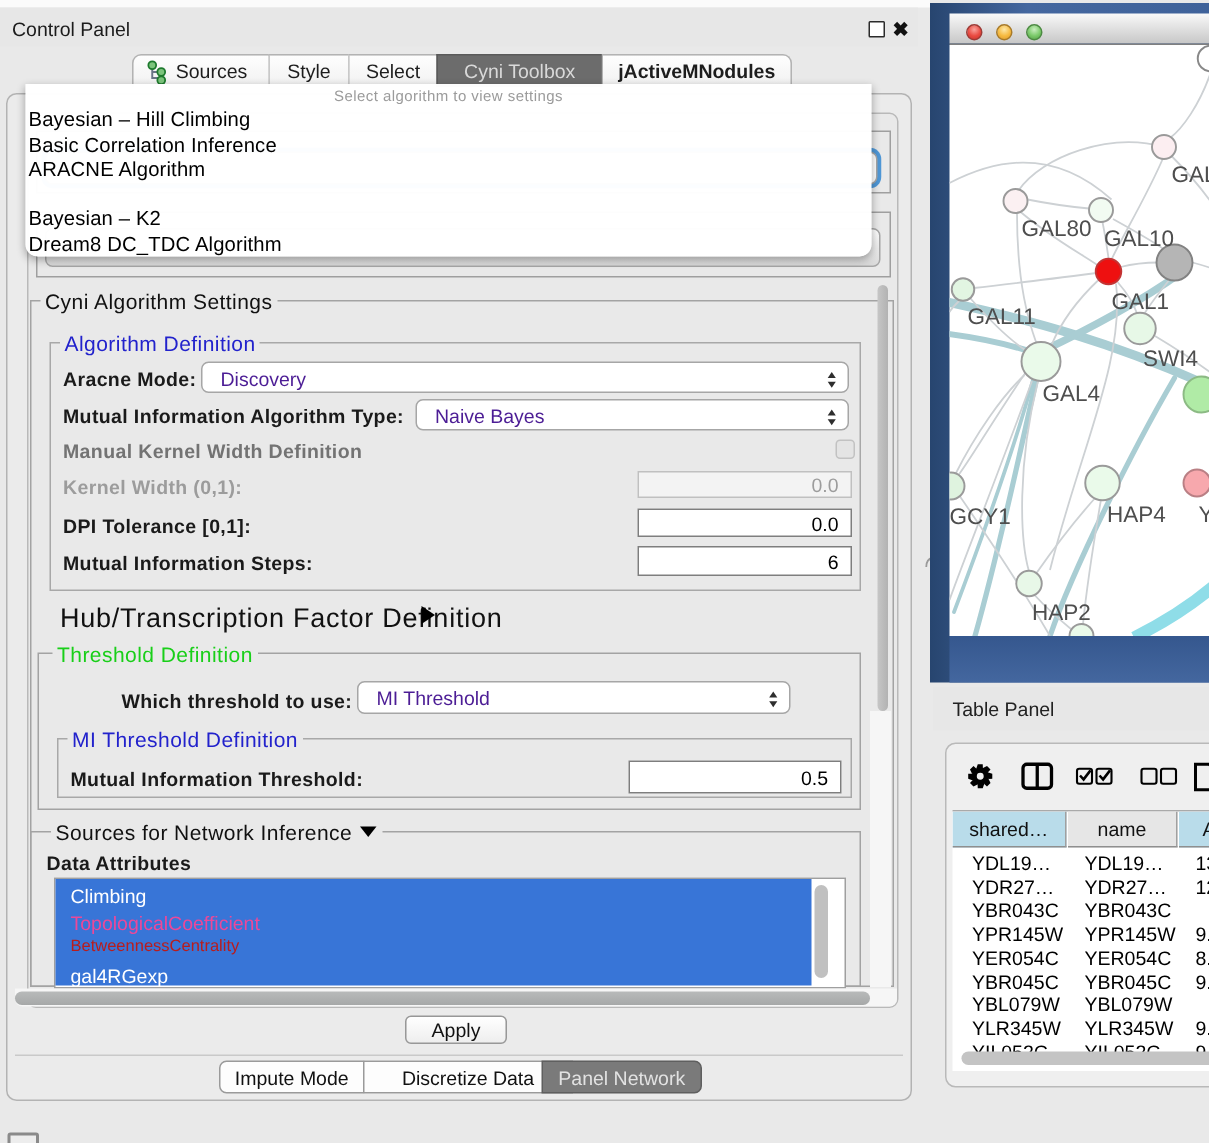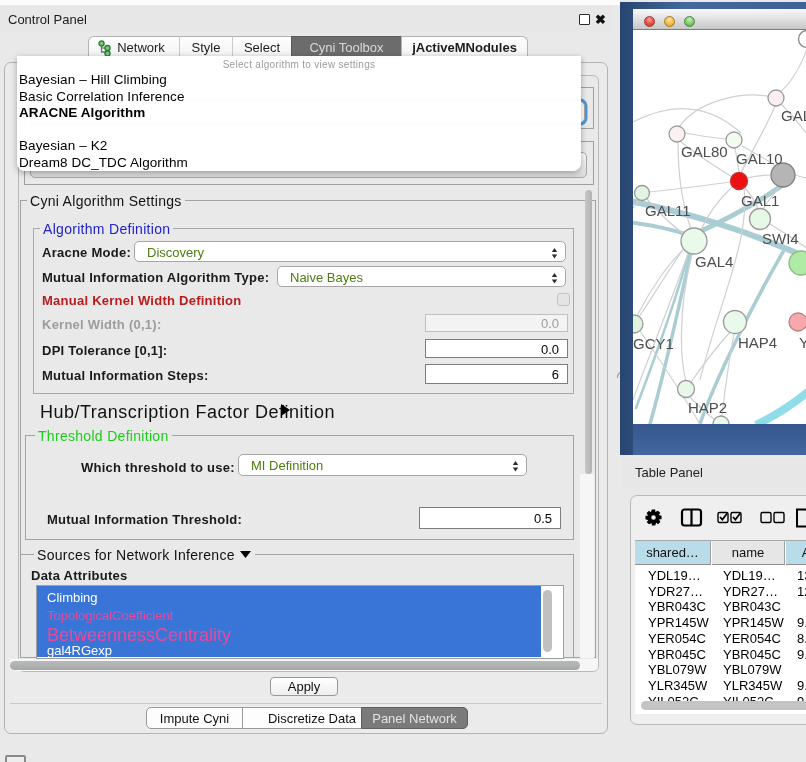--- a/index.html
+++ b/index.html
@@ -25,21 +25,21 @@
 
 #outerpanel { left:4px; top:62px; width:604px; height:672px; background:#ebebeb;
   border:1px solid #b3b3b3; border-radius:7px; }
 #scrollpane { left:18px; top:75px; width:581px; height:597px; background:#e9e9e9;
   border:1px solid #b9b9b9; border-radius:6px; }
 
 .group { position:absolute; border:1px solid #9f9f9f; }
 .gtitle { position:absolute; top:-8px; font-size:14px; letter-spacing:0.3px; background:#e9e9e9; padding:0 3px; white-space:nowrap;text-align:center; }
 .lbl { position:absolute; font-size:13px; letter-spacing:0.25px; font-weight:bold; color:#1a1a1a; white-space:nowrap; }
 .combo { position:absolute; background:#fff; border:1px solid #a6a6a6; border-radius:5px;
-  font-size:13px; color:#4d7c0f; }
+  font-size:13px; color:#4c1d95; }
 .combo .tx { position:absolute; left:12px; top:3px; }
 .combo .ar { position:absolute; right:6px; top:1.5px; width:9px; height:18px; }
 .field { position:absolute; background:#fff; border:1px solid #7e7e7e; font-size:13px;
   color:#000; text-align:right; }
 .field .tx { position:absolute; right:8px; top:2px; }
 
 #popup { left:17px; top:56px; width:564px; height:115px; background:rgba(255,255,255,0.98);
   border-radius:0 0 8px 8px; box-shadow:0 2px 6px rgba(0,0,0,0.32); z-index:50; }
 #popup .head { position:absolute; left:0; top:2px; width:100%; text-align:center; color:#9b9b9b; font-size:10px; letter-spacing:0.3px; }
 #popup .it { position:absolute; left:2px; font-size:13.5px; letter-spacing:0.1px; color:#000; white-space:nowrap; }
@@ -69,21 +69,21 @@
     </div>
   <div id="floatbtn" class="abs"></div>
   <div id="closebtn" class="abs">✖</div>
 
   <div id="tab-net" class="tab"><svg style="position:absolute;left:9px;top:3px" width="14" height="16" viewBox="0 0 14 16">
     <path d="M3.5 5 V12 H8" stroke="#6a7486" stroke-width="1.3" fill="none"></path>
     <path d="M3.5 8 H8" stroke="#6a7486" stroke-width="1.3" fill="none"></path>
     <circle cx="3.5" cy="3.5" r="2.6" fill="#7cc47c" stroke="#1e7a2e" stroke-width="1.2"></circle>
     <circle cx="9.5" cy="8" r="2.6" fill="#7cc47c" stroke="#1e7a2e" stroke-width="1.2"></circle>
     <circle cx="9.5" cy="13.5" r="2.6" fill="#7cc47c" stroke="#1e7a2e" stroke-width="1.2"></circle>
-  </svg><span style="margin-left:14px">Network</span></div>
+  </svg><span style="margin-left:14px">Sources</span></div>
   <div id="tab-style" class="tab">Style</div>
   <div id="tab-select" class="tab">Select</div>
   <div id="tab-cyni" class="tab">Cyni Toolbox</div>
   <div id="tab-jact" class="tab">jActiveMNodules</div>
 
   <div id="outerpanel" class="abs"></div>
   <div id="scrollpane" class="abs"></div>
 
   <div class="abs" style="left:24px;top:87px;width:570px;height:42px;border:1px solid #9f9f9f"></div>
   <div class="combo" style="left:30px;top:101px;width:555px;height:22px;box-shadow:0 0 0 2.5px #4f97d6"></div>
@@ -106,21 +106,21 @@
       </svg>
     </div>
   <div class="lbl" style="left:42px;top:270px">Mutual Information Algorithm Type:</div>
   <div class="combo" style="left:277px;top:266px;width:289px;height:21px">
       <span class="tx">Naive Bayes</span>
     <svg class="ar" viewBox="0 0 9 18">
         <path d="M4.5 4 L7.2 8 H1.8 Z" fill="#2e2e2e"></path>
         <path d="M4.5 14.5 L1.8 10.5 H7.2 Z" fill="#2e2e2e"></path>
       </svg>
     </div>
-  <div class="lbl" style="left:42px;top:293px;color:#b91c1c">Manual Kernel Width Definition</div>
+  <div class="lbl" style="left:42px;top:293px;color:#737373">Manual Kernel Width Definition</div>
   <div class="abs" style="left:557px;top:293px;width:13px;height:13px;background:#e4e4e4;border:1px solid #c2c2c2;border-radius:3px"></div>
   <div class="lbl" style="left:42px;top:317px;color:#9c9c9c">Kernel Width (0,1):</div>
   <div class="field" style="left:425px;top:314px;width:143px;height:18px;background:#f3f3f3;border-color:#c0c0c0">
       <span class="tx" style="color:#9c9c9c;top:1px">0.0</span>
     </div>
   <div class="lbl" style="left:42px;top:343px">DPI Tolerance [0,1]:</div>
   <div class="field" style="left:425px;top:339px;width:143px;height:19px">
       <span class="tx">0.0</span>
     </div>
   <div class="lbl" style="left:42px;top:368px">Mutual Information Steps:</div>
@@ -131,63 +131,66 @@
   <div class="abs" style="left:40px;top:402px;font-size:18px;letter-spacing:0.5px;color:#111;white-space:nowrap">Hub/Transcription Factor Definition</div>
   <svg class="abs" style="left:279px;top:403px" width="12" height="14" viewBox="0 0 12 14">
       <path d="M2 1 L11 7 L2 13 Z" fill="#000"></path>
     </svg>
 
   <div class="group" style="left:25px;top:435px;width:549px;height:105px;border-color:#a3a3a3">
     <span class="gtitle" style="left:9px;color:#19cf19">Threshold Definition</span>
   </div>
   <div class="lbl" style="left:81px;top:460px">Which threshold to use:</div>
   <div class="combo" style="left:238px;top:454px;width:289px;height:22px">
-      <span class="tx">MI Definition</span>
+      <span class="tx">MI Threshold</span>
     <svg class="ar" viewBox="0 0 9 18">
         <path d="M4.5 4 L7.2 8 H1.8 Z" fill="#2e2e2e"></path>
         <path d="M4.5 14.5 L1.8 10.5 H7.2 Z" fill="#2e2e2e"></path>
       </svg>
     </div>
+  <div class="group" style="left:38px;top:492px;width:530px;height:40px;border-color:#a8a8a8">
+    <span class="gtitle" style="left:6px;color:#2222cc">MI Threshold Definition</span>
+  </div>
   <div class="lbl" style="left:47px;top:512px">Mutual Information Threshold:</div>
   <div class="field" style="left:419px;top:507px;width:142px;height:22px">
       <span class="tx" style="top:3px">0.5</span>
     </div>
 
   <div class="group" style="left:20px;top:554px;width:554px;height:104px;border-color:#a3a3a3">
     <span class="gtitle" style="left:13px;color:#111">Sources for Network Inference <svg width="13" height="9" viewBox="0 0 13 9" style="vertical-align:1px">
           <path d="M1 1 L12 1 L6.5 8 Z" fill="#000"></path>
         </svg></span>
   </div>
   <div class="lbl" style="left:31px;top:568px">Data Attributes</div>
   <div class="abs" style="left:36px;top:585px;width:528px;height:74px;background:#fff;border:1px solid #9f9f9f">
     <div style="position:absolute;left:0;top:0;width:504px;height:71px;background:#3875d7"></div>
     <div style="position:absolute;left:10px;top:4px;font-size:13px;color:#fff">Climbing</div>
     <div style="position:absolute;left:10px;top:21.5px;font-size:13px;color:#ec4899">TopologicalCoefficient</div>
-    <div style="position:absolute;left:10px;top:39px;font-size:18px;color:#ec4899">BetweennessCentrality</div>
+    <div style="position:absolute;left:10px;top:39px;font-size:11px;color:#b91c1c">BetweennessCentrality</div>
     <div style="position:absolute;left:10px;top:56.5px;font-size:13px;color:#fff">gal4RGexp</div>
     <div style="position:absolute;left:506px;top:4px;width:9px;height:62px;background:#c0c0c0;border-radius:5px"></div>
   </div>
 
   <div class="abs" style="left:585px;top:190px;width:7px;height:284px;background:linear-gradient(90deg,#c6c6c6,#b2b2b2);border-radius:4px"></div>
   <div class="abs" style="left:10px;top:659px;width:588px;height:12px;background:#f6f6f6;border-radius:0 0 5px 5px"></div>
   <div class="abs" style="left:10px;top:661px;width:570px;height:9px;background:linear-gradient(#b8baba,#a6a8a8);border-radius:5px"></div>
   <div class="abs" style="left:580px;top:474px;width:14px;height:184px;background:#f6f6f6"></div>
 
   <div id="popup" class="abs">
     <div class="head" style="top:3px">Select algorithm to view settings</div>
     <div class="it" style="top:16px">Bayesian – Hill Climbing</div>
     <div class="it" style="top:32.5px">Basic Correlation Inference</div>
-    <div class="it" style="top:49px;font-weight:bold">ARACNE Algorithm</div>
+    <div class="it" style="top:49px;font-weight:normal">ARACNE Algorithm</div>
     <div class="it" style="top:82px">Bayesian – K2</div>
     <div class="it" style="top:98.5px">Dream8 DC_TDC Algorithm</div>
   </div>
 
   <div class="abs" style="left:10px;top:703px;width:592px;height:1px;background:#c9c9c9"></div>
   <div id="applybtn" class="abs">Apply</div>
-  <div class="btab" style="left:146px;width:97px;border-radius:5px 0 0 5px">Impute Cyni</div>
+  <div class="btab" style="left:146px;width:97px;border-radius:5px 0 0 5px">Impute Mode</div>
   <div class="btab" style="left:242px;width:140px">Discretize Data</div>
   <div class="btab" style="left:361px;width:107px;border-radius:0 5px 5px 0;background:#7a7a7a;color:#e2e2e2;border-color:#5f5f5f">Panel Network</div>
   <div class="abs" style="left:5px;top:755px;width:21px;height:12px;border:2px solid #8a8a8a;background:#ededed;border-radius:2px"></div>
 
   <svg class="abs" style="left:615px;top:370px" width="8" height="10" viewBox="0 0 8 10">
       <path d="M2.5 8 C2.5 4 4 2.5 6.5 2" stroke="#9a9a9a" stroke-width="1.2" fill="none"></path>
     </svg>
 
   <div id="netwin" class="abs"></div>
   <div id="nettitle" class="abs">

